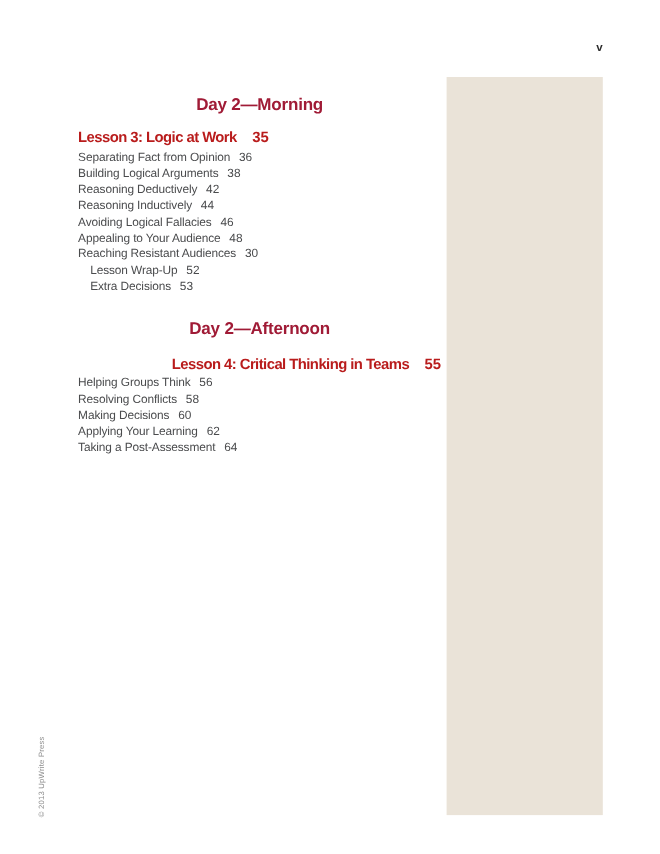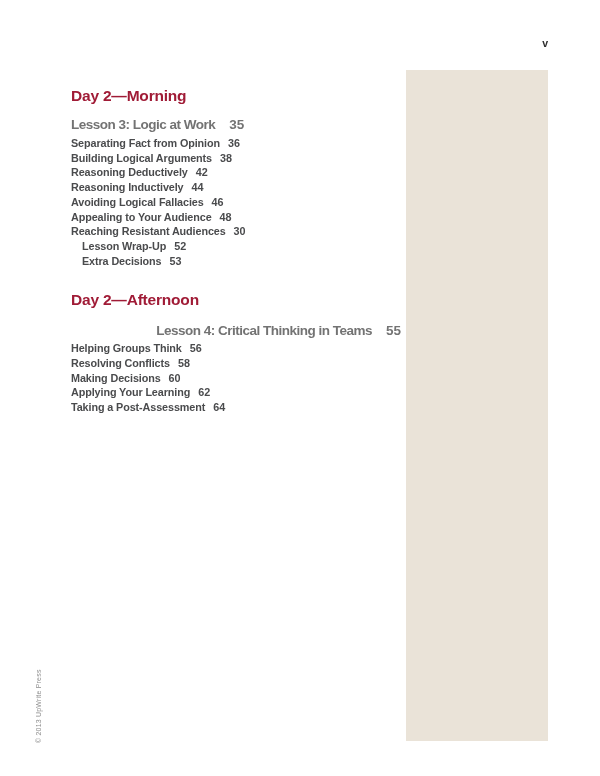--- a/index.html
+++ b/index.html
@@ -52,52 +52,52 @@
     top: 88px;
     width: 330px;
   }
   .day-heading {
     margin: 0;
     font-size: 15.5px;
     line-height: 16px;
     font-weight: bold;
     letter-spacing: -0.2px;
     color: #a01b36;
+    text-align: center;
   }
   .day-heading.second {
     margin-top: 24px;
   }
   .lesson-heading {
     margin: 13px 0 0 0;
     font-size: 13.5px;
     line-height: 16px;
     font-weight: bold;
     letter-spacing: -0.5px;
-    color: #737373;
+    color: #b91c1c;
   }
   .lesson-heading.second {
     margin-top: 15px;
     text-align: right;
   }
   .lesson-page {
     margin-left: 14px;
     letter-spacing: 0;
   }
   .toc-list {
     margin-top: 3px;
   }
   .toc-list.second {
     margin-top: 2px;
   }
   .toc-row {
     font-size: 10.8px;
     line-height: 14.7px;
     letter-spacing: -0.1px;
     color: #4a4b4d;
-    font-weight: bold;
   }
   .toc-row.indent {
     padding-left: 11px;
   }
   .entry-page {
     margin-left: 8px;
     letter-spacing: 0;
   }
 </style>
 </head>

